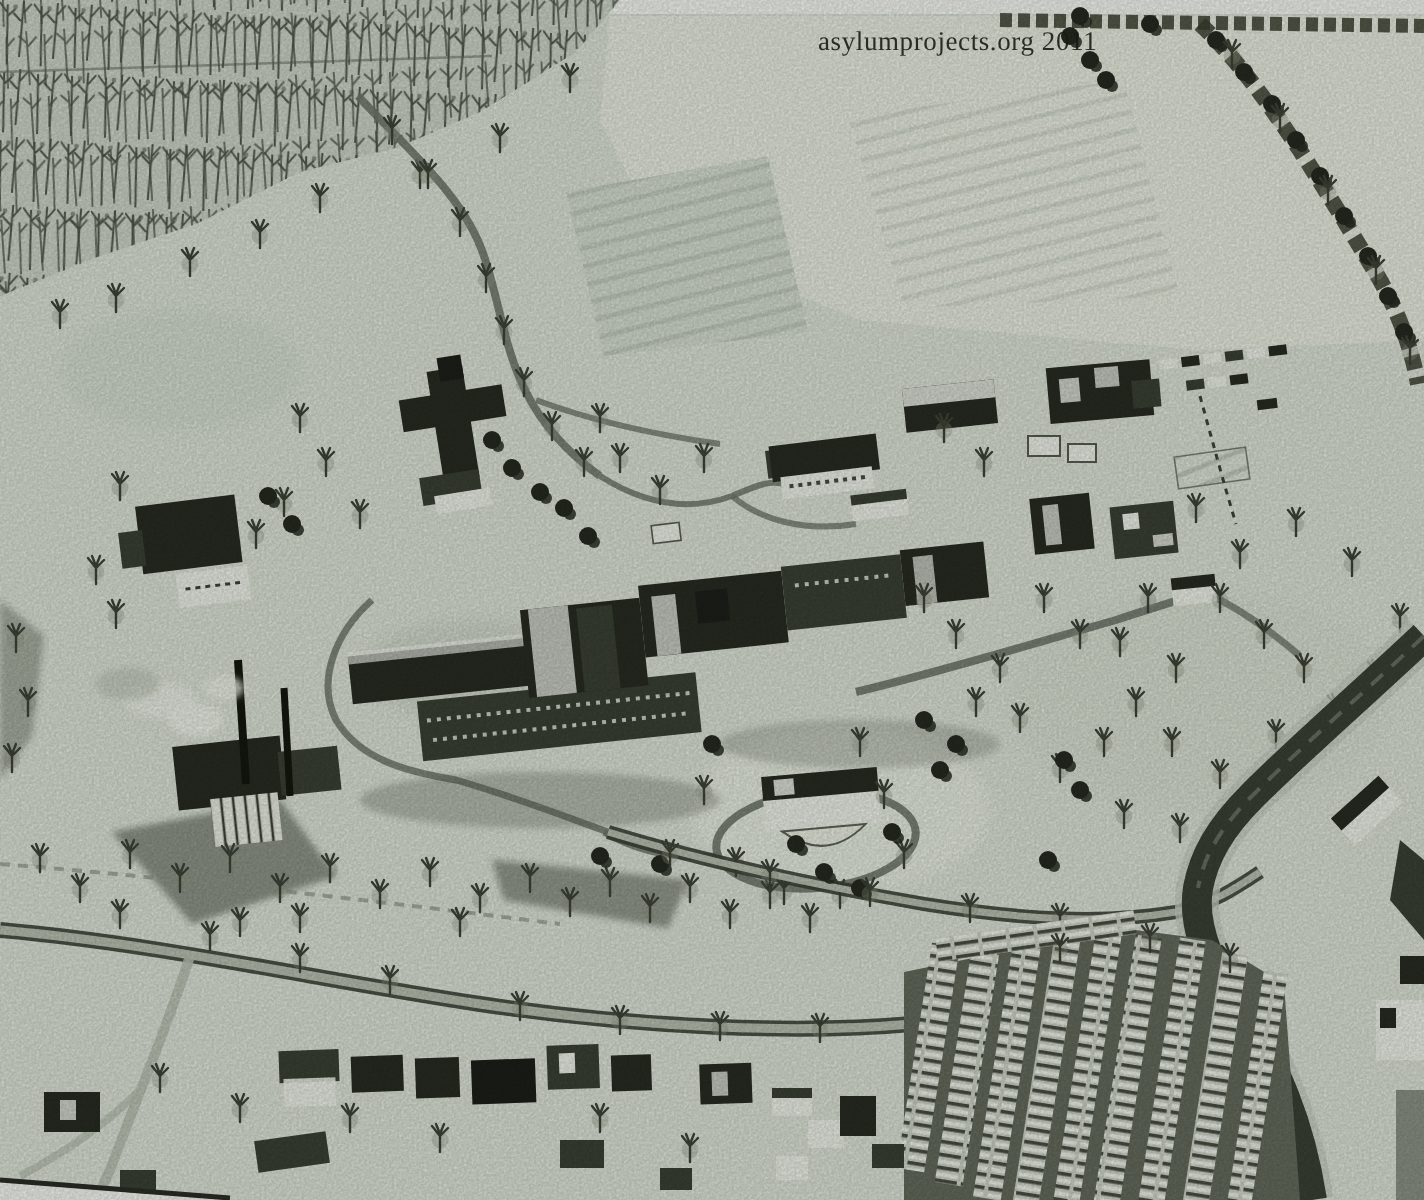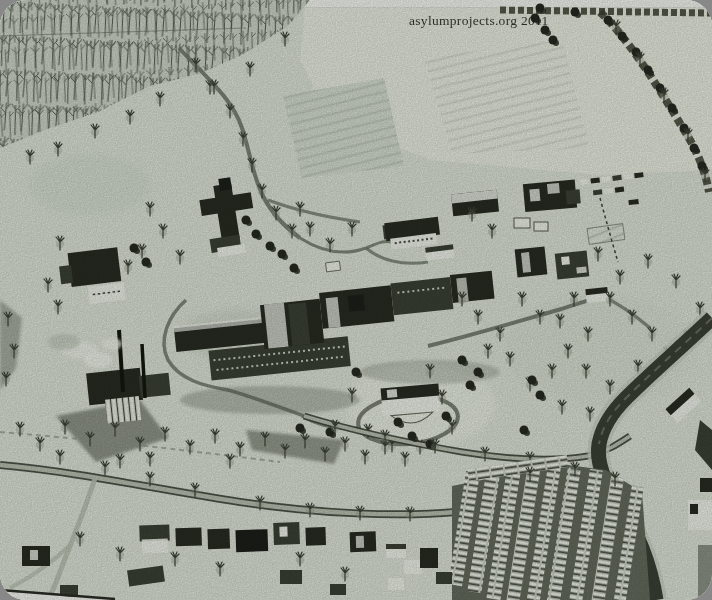--- a/index.html
+++ b/index.html
@@ -3,21 +3,21 @@
 <meta charset="utf-8">
 <style>
   html,body{margin:0;padding:0;background:#888;font-family:"DejaVu Sans",sans-serif;}
   :root{
     --c-snow:#dce3d7; --c-snow_bright:#e7ecdf; --c-forest_snow:#ccd4c6;
     --c-tree_dark:#3d4437; --c-evergreen:#252a21; --c-building_dark:#272c22;
     --c-building_mid:#3a4134; --c-roof_snow:#edf1e8; --c-road_light:#b8c0b0;
     --c-road_mid:#6f776a; --c-road_dark:#3b4136; --c-shadow:#555c4e;
     --c-watermark_ink:#1a1a15; --c-paper_edge:#f4f6f1;
   }
-  .photo{position:relative;width:712px;height:600px;overflow:hidden;background:var(--c-snow);border-radius:26px;}
+  .photo{position:relative;width:712px;height:600px;overflow:hidden;background:var(--c-snow);}
   .photo svg{position:absolute;inset:0;display:block;}
   .f-snow{fill:var(--c-snow)} .f-snowb{fill:var(--c-snow_bright)} .f-forest{fill:var(--c-forest_snow)}
   .f-dark{fill:var(--c-building_dark)} .f-mid{fill:var(--c-building_mid)} .f-roof{fill:var(--c-roof_snow)} .f-shadow{fill:var(--c-shadow)}
   .s-tree{stroke:var(--c-tree_dark)} .s-roadl{stroke:var(--c-road_light)} .s-roadm{stroke:var(--c-road_mid)}
   .s-roadd{stroke:var(--c-road_dark)}
   .wm{fill:var(--c-watermark_ink);font-family:"Liberation Serif","DejaVu Serif",serif;font-size:13.5px;letter-spacing:.3px;opacity:.9;}
 </style>
 </head>
 <body>
 

